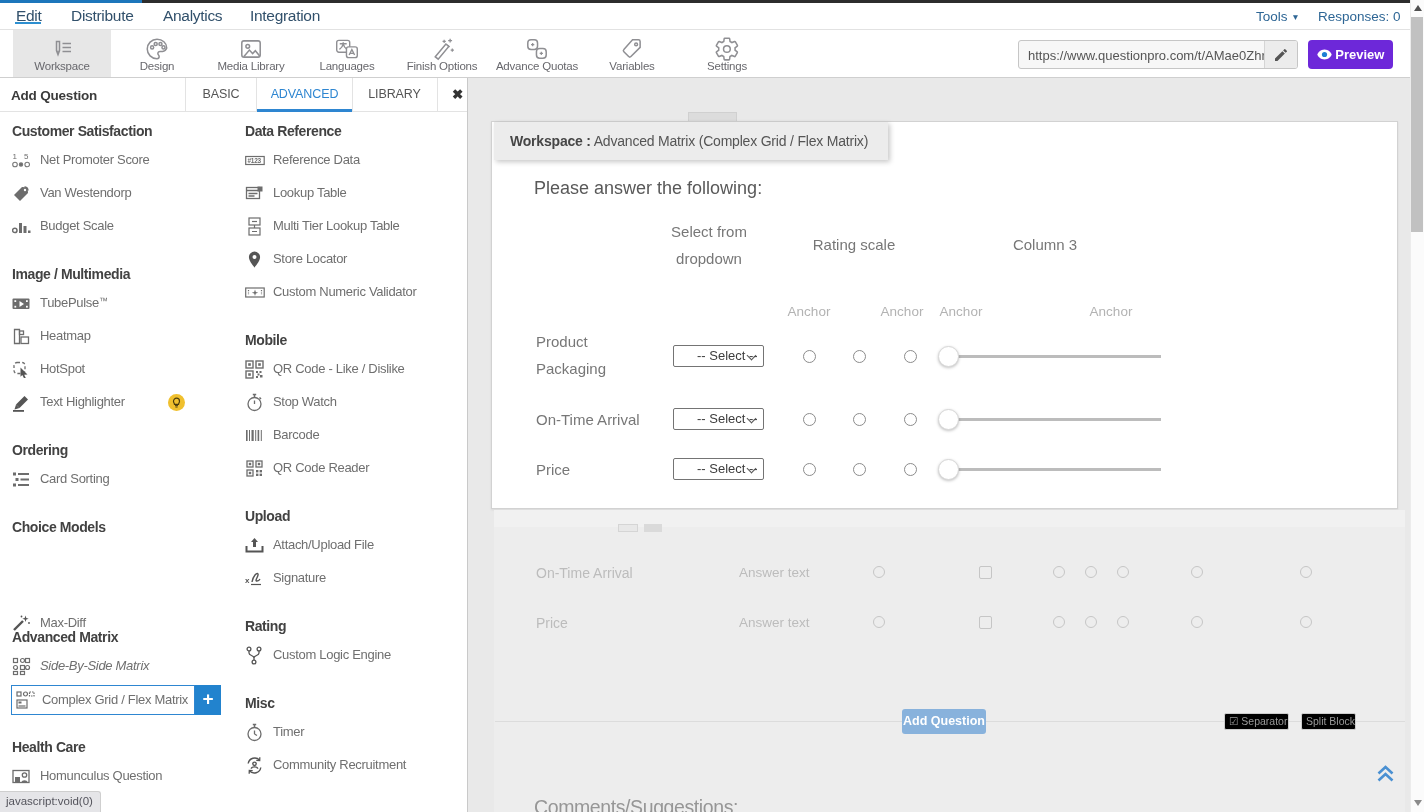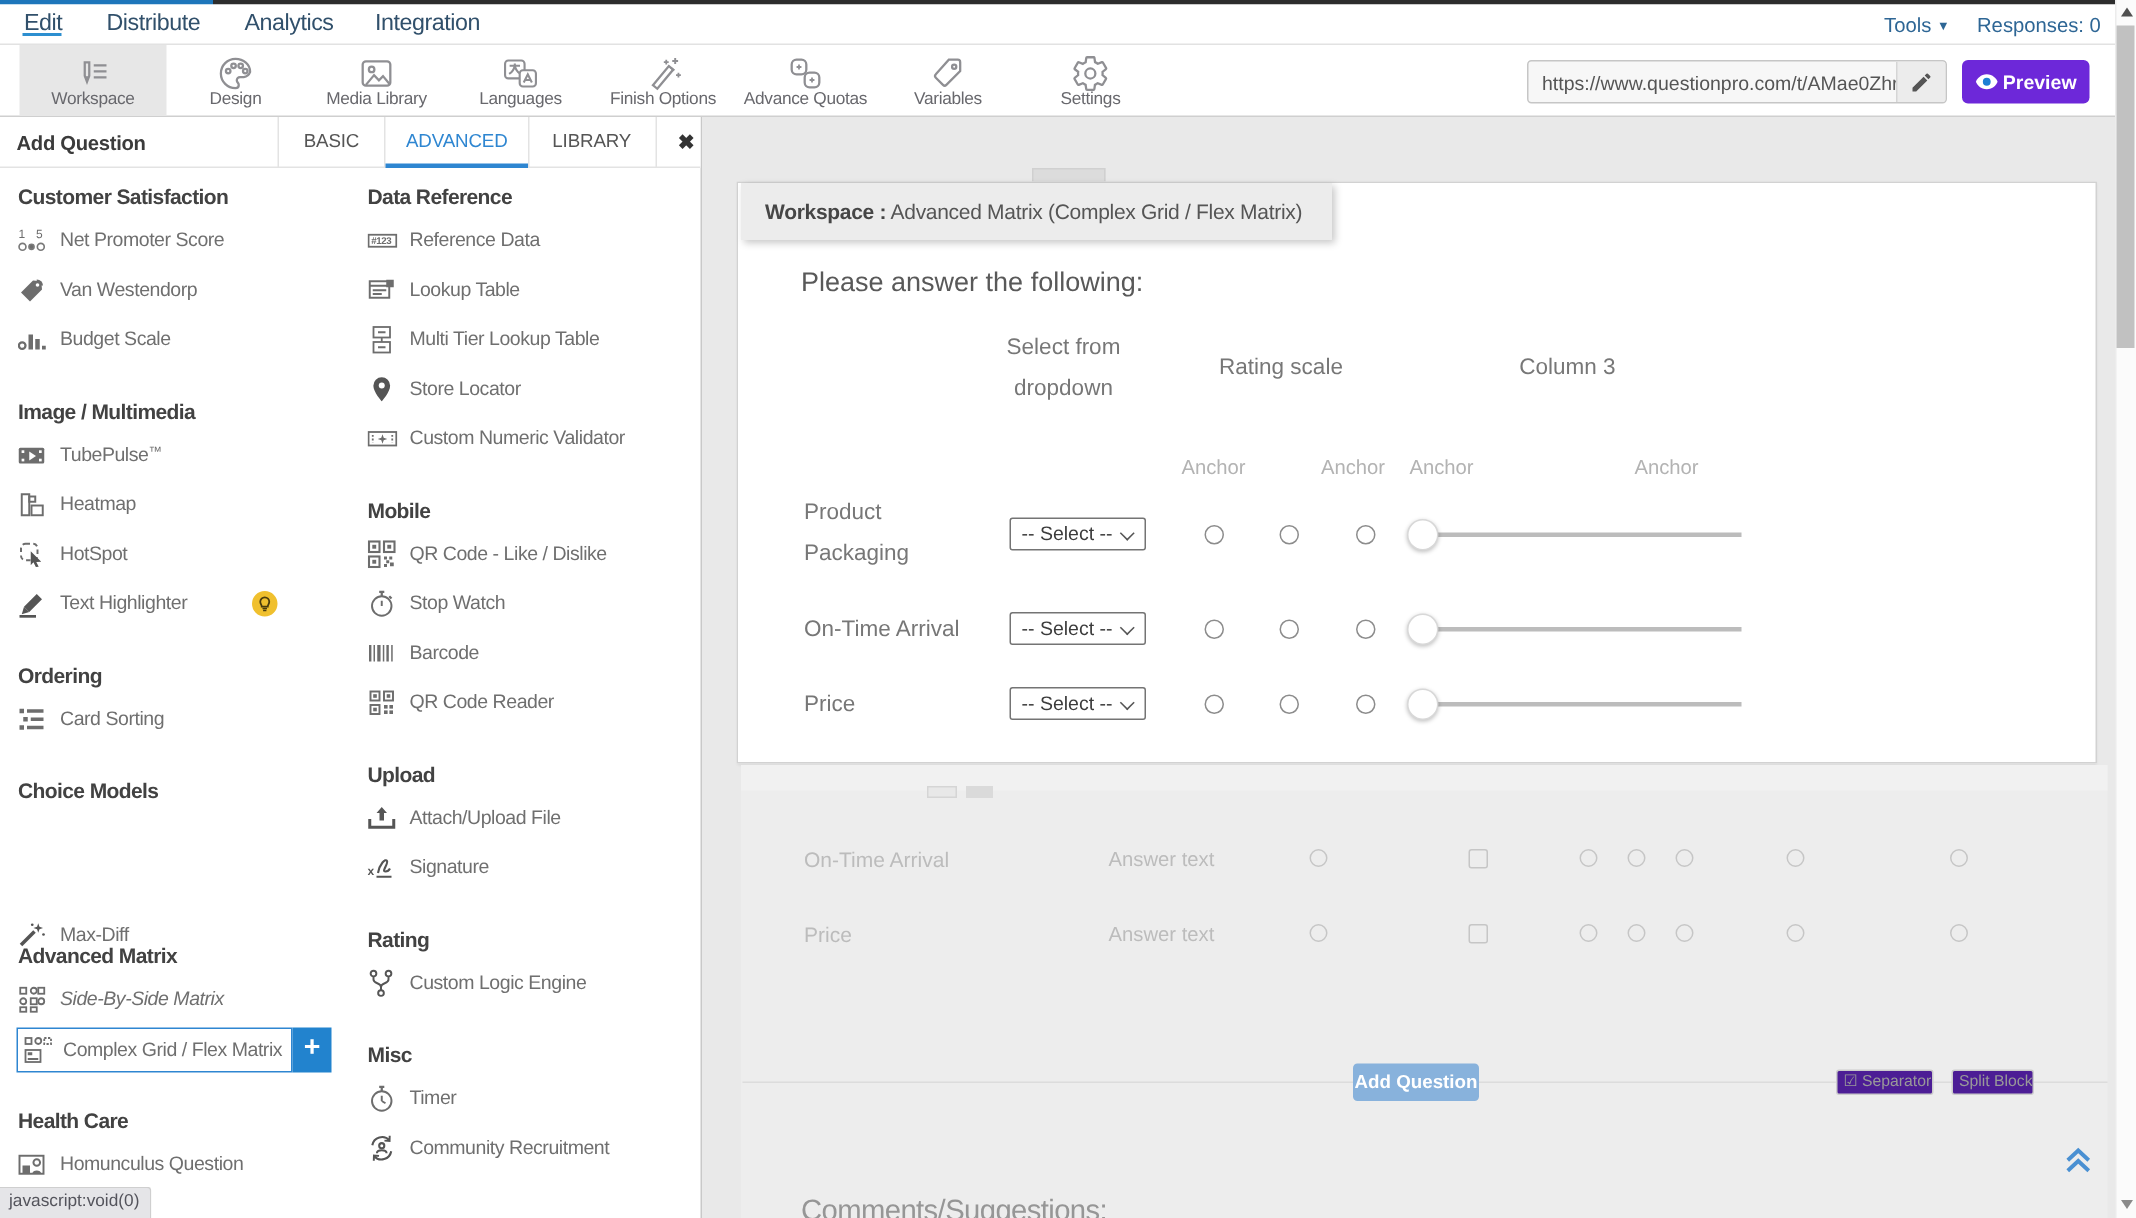--- a/index.html
+++ b/index.html
@@ -58,34 +58,34 @@
   
   #main { left:468px; top:78px; width:942px; height:734px; background:#e9e9e9; overflow:hidden; }
   #peek { position:absolute; left:220px; top:34px; width:49px; height:10px; background:#dcdcdc; border:1px solid #d0d0d0; }
   #card { position:absolute; left:23px; top:43px; width:907px; height:388px; background:#fff; border:1px solid #d2d2d2; box-shadow:0 1px 2px rgba(0,0,0,0.08); }
   #ptab { position:absolute; left:26px; top:44px; width:394px; height:38px; background:#ececec; box-shadow:2px 2px 5px rgba(0,0,0,0.22); font-size:14px; color:#555; line-height:38px; padding-left:16px; white-space:nowrap; letter-spacing:-0.2px; }
   #ptab b { color:#464646; }
 
   .mlabel { position:absolute; font-size:15px; color:#777; }
   .anchor { position:absolute; font-size:13.5px; color:#b3b3b3; }
   .rowlab { position:absolute; font-size:15px; color:#777; }
-  .dd { position:absolute; width:91px; height:22px; border:1px solid #747474; border-radius:2px; background:#fff; font-size:13px; color:#3c3c3c; line-height:20px; padding-left:7px; }
+  .dd { position:absolute; width:91px; height:22px; border:1px solid #747474; border-radius:2px; background:#fff; font-size:13px; color:#3c3c3c; line-height:20px; padding-left:23px; }
   .dd:after { content:""; position:absolute; right:8px; top:6px; width:6px; height:6px; border-right:1.6px solid #555; border-bottom:1.6px solid #555; transform:rotate(45deg); }
   .radio { position:absolute; width:13px; height:13px; border:1.5px solid #8c8c8c; border-radius:50%; background:#fff; }
   .track { position:absolute; height:3px; background:#bcbcbc; }
   .thumb { position:absolute; width:21px; height:21px; border-radius:50%; background:#fff; border:1px solid #d8d8d8; box-shadow:0 1px 3px rgba(0,0,0,0.25); }
 
   
   #faded { position:absolute; left:26px; top:432px; width:911px; height:302px; background:#ededed; }
   .f-lab { position:absolute; font-size:14px; color:#bcbcbc; }
   .f-radio { position:absolute; width:12px; height:12px; border:1px solid #c6c6c6; border-radius:50%; }
   .f-check { position:absolute; width:13px; height:13px; border:1px solid #c6c6c6; border-radius:2px; }
   #addq-line { position:absolute; left:27px; top:643px; width:910px; height:1px; background:#dcdcdc; }
   #addqbtn { position:absolute; left:434px; top:631px; width:84px; height:25px; background:#88b2dc; border-radius:3px; color:#fff; font-size:12.5px; font-weight:bold; text-align:center; line-height:25px; white-space:nowrap; }
-  .smallbtn { position:absolute; top:635px; height:17px; border:1px solid #ccc; border-radius:2px; background:#4c1d95; font-size:10.5px; color:#999; line-height:15px; padding:0 4px; white-space:nowrap; }
+  .smallbtn { position:absolute; top:635px; height:17px; border:1px solid #ccc; border-radius:2px; background:#000000; font-size:10.5px; color:#999; line-height:15px; padding:0 4px; white-space:nowrap; }
   #chev { position:absolute; left:908px; top:686px; width:18px; height:18px; }
   #comments { position:absolute; left:66px; top:718px; font-size:19.5px; color:#969696; letter-spacing:-0.4px; }
 
   
   #sbar { left:1410px; top:0; width:14px; height:812px; background:#fbfbfb; border-left:1px solid #ececec; }
   #sthumb { position:absolute; left:1411px; top:17px; width:12px; height:215px; background:#c1c1c1; }
   .sarrow { position:absolute; left:3px; width:0; height:0; }
 
   
   #status { left:0; top:791px; width:101px; height:21px; background:#e5e5e8; border:1px solid #cfcfcf; border-left:none; border-bottom:none; border-top-right-radius:3px; font-size:11.5px; color:#54545c; line-height:19px; padding-left:6px; }

